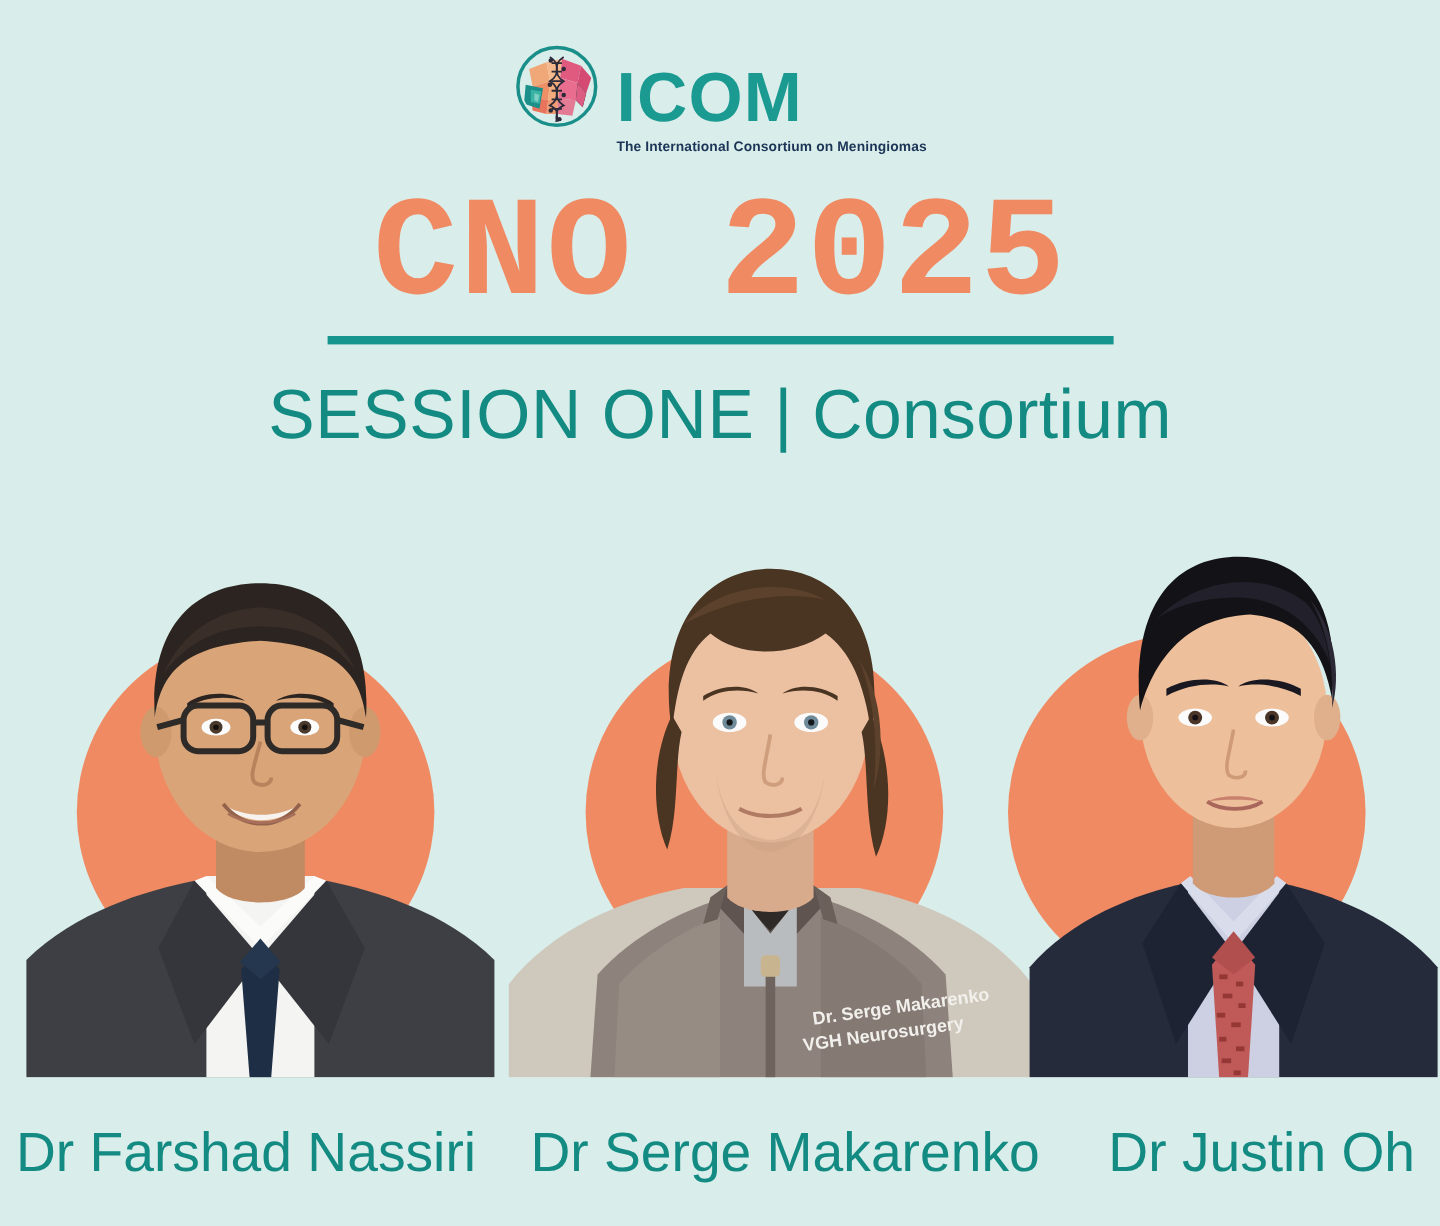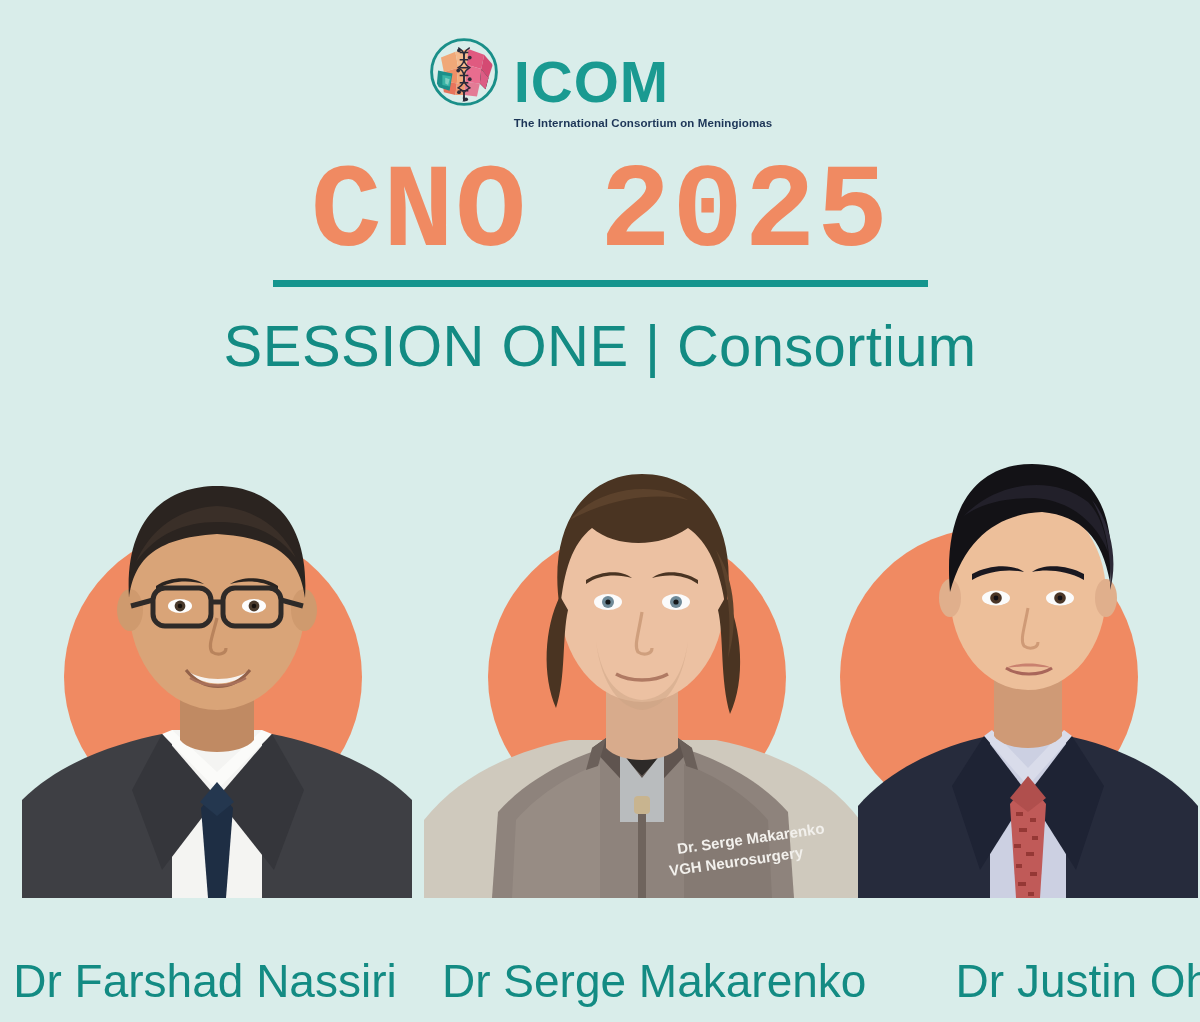--- a/index.html
+++ b/index.html
@@ -122,38 +122,37 @@
     position: absolute;
     bottom: 0;
   }
   .p1 { left: 12px;  width: 410px; height: 468px; }
   .p2 { left: 420px; width: 444px; height: 468px; }
   .p3 { left: 856px; width: 344px; height: 468px; }
 
   
   .names-row {
     position: absolute;
-    top: 954px;
+    top: 933px;
     left: 0;
     width: 1200px;
     display: flex;
     align-items: flex-start;
-    gap: 32px;
   }
   .name {
     font-family: "Liberation Sans", sans-serif;
     font-size: 46px;
     font-weight: 400;
     color: #138b83;
     line-height: 1.2;
     text-align: center;
     white-space: nowrap;
   }
   .name-1 { flex: 0 0 410px; }
-  .name-2 { flex: 0 0 420px; }
+  .name-2 { flex: 0 0 420px; margin-left: 32px; }
   .name-3 { flex: 0 0 370px; }
 </style>
 </head>
 <body>
 
 <div id="poster">
 
   <div class="logo-block">
     <svg class="logo-mark" viewBox="0 0 100 100">
       <circle cx="50" cy="50" r="45" fill="#d9edea" stroke="#1a8f89" stroke-width="4"></circle>

